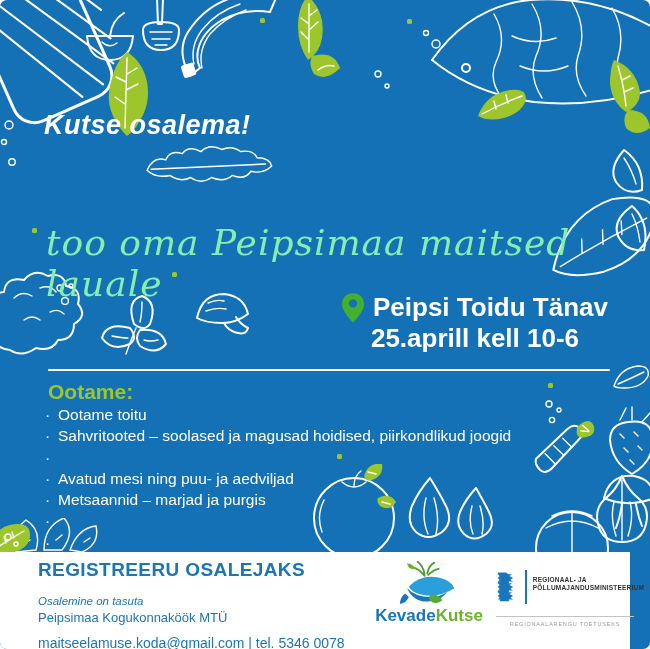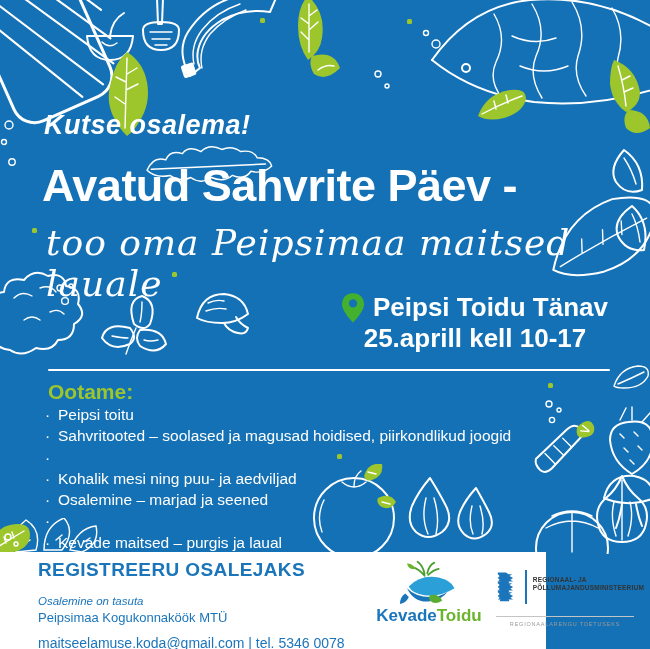--- a/index.html
+++ b/index.html
@@ -1,38 +1,38 @@
 <!DOCTYPE html>
 <html><head>
 <meta charset="utf-8">
 <style>
   html,body{margin:0;padding:0;background:#fff;}
   .poster{position:relative;width:650px;height:649px;background:#1471b5;overflow:hidden;
-          font-family:"Liberation Sans",sans-serif;}
+          font-family:"Liberation Sans",sans-serif;border-radius:7px;}
   
   .deco{position:absolute;z-index:1;}
   .ln{stroke:#fff;fill:none;stroke-width:2px;stroke-linecap:round;stroke-linejoin:round;}
   .ln-thin{stroke:#fff;fill:none;stroke-width:1.4px;stroke-linecap:round;}
   .gfill{fill:#9dc62c;stroke:none;}
   .gdot{position:absolute;z-index:1;width:5px;height:5px;background:#9dc62c;border-radius:1.5px;}
   
   .txt{position:absolute;z-index:2;color:#fff;}
   .invite{left:44px;top:110px;font-size:27px;font-style:italic;font-weight:700;letter-spacing:.5px;}
   .title{left:42px;top:160px;font-size:45px;font-weight:700;letter-spacing:-.5px;margin:0;}
-  .tagline{left:46px;top:222px;font-size:36px;font-style:italic;color:#ffffff;
+  .tagline{left:46px;top:222px;font-size:36px;font-style:italic;color:#86efac;
            font-family:"DejaVu Serif",serif;letter-spacing:1px;}
   .event{right:10px;top:292px;width:330px;text-align:center;font-weight:700;font-size:26px;line-height:31px;}
   .event .row1{display:flex;align-items:center;justify-content:center;gap:9px;}
   .divider{position:absolute;z-index:2;left:48px;top:369px;width:562px;height:2px;background:#fff;border-radius:1px;}
   .expect-h{left:48px;top:380px;font-size:21px;font-weight:700;color:#9dc62c;text-align:center;}
   .expect-list{left:44px;top:404px;list-style:none;margin:0;padding:0;font-size:15.5px;line-height:21.3px;}
   .expect-list li{display:flex;gap:7px;}
   .blt{width:7px;text-align:center;}
   
-  .footer{position:absolute;z-index:3;left:0;top:552px;width:546px;height:97px;background:#fff;color:#1b75bb;}
+  .footer{position:absolute;z-index:3;left:0;top:552px;width:630px;height:97px;background:#fff;color:#1b75bb;}
   .reg{position:absolute;left:38px;top:7px;}
   .reg-h{font-size:19px;font-weight:700;letter-spacing:.4px;}
   .reg-note{font-size:11.5px;font-style:italic;margin-top:14px;}
   .reg-org{font-size:13px;margin-top:3px;}
   .reg-contact{font-size:14px;margin-top:10px;}
   .fb-row{display:flex;align-items:center;gap:6px;margin-top:5px;font-size:13px;}
   .fb-ic{display:inline-flex;align-items:center;justify-content:center;width:15px;height:15px;
          border-radius:50%;background:#1b75bb;color:#fff;font-size:11px;font-weight:700;line-height:1;}
   .plogo{position:absolute;left:374px;top:8px;width:110px;text-align:center;}
   .plogo-text{font-size:17px;font-weight:700;margin-top:-2px;}
@@ -220,63 +220,61 @@
   </svg>
 
   <span class="gdot" style="left:260px;top:18px;"></span>
   <span class="gdot" style="left:407px;top:19px;"></span>
   <span class="gdot" style="left:548px;top:383px;"></span>
   <span class="gdot" style="left:337px;top:454px;"></span>
   <span class="gdot" style="left:32px;top:228px;"></span>
   <span class="gdot" style="left:172px;top:272px;"></span>
 
   <div class="txt invite">Kutse osalema!</div>
-  <h1 class="txt title">Avatud Sahvrite Päev -</h1>
   <div class="txt tagline">too oma Peipsimaa maitsed lauale</div>
 
   <div class="txt event">
     <div class="row1">
       <svg width="22" height="30" viewBox="0 0 24 32">
         <path fill="#44b12e" d="M12 0 C5 0 0 5 0 12 c0 8 12 20 12 20 s12 -12 12 -20 C24 5 19 0 12 0z"></path>
         <circle cx="12" cy="11" r="4.5" fill="#1471b5"></circle>
       </svg>
       <span>Peipsi Toidu Tänav</span>
     </div>
-    <div>25.aprill kell 10-17</div>
+    <div>25.aprill kell 10-6</div>
   </div>
 
   <div class="divider"></div>
 
   <div class="txt expect-h">Ootame:</div>
   <ul class="txt expect-list">
     <li>
         <span class="blt">·</span>
-        <span>Peipsi toitu</span>
+        <span>Ootame toitu</span>
       </li>
     <li>
         <span class="blt">·</span>
         <span>Sahvritooted – soolased ja magusad hoidised, piirkondlikud joogid</span>
       </li>
     <li>
         <span class="blt">·</span>
       </li>
     <li>
         <span class="blt">·</span>
-        <span>Kohalik mesi ning puu- ja aedviljad</span>
-      </li>
-    <li>
-        <span class="blt">·</span>
-        <span>Osalemine – marjad ja seened</span>
-      </li>
-    <li>
-        <span class="blt">·</span>
-      </li>
-    <li>
-        <span class="blt">·</span>
-        <span>Kevade maitsed – purgis ja laual</span>
+        <span>Avatud mesi ning puu- ja aedviljad</span>
+      </li>
+    <li>
+        <span class="blt">·</span>
+        <span>Metsaannid – marjad ja purgis</span>
+      </li>
+    <li>
+        <span class="blt">·</span>
+      </li>
+    <li>
+        <span class="blt">·</span>
       </li>
   </ul>
 
   <div class="footer">
     <div class="reg">
       <div class="reg-h">REGISTREERU OSALEJAKS</div>
       <div class="reg-note">Osalemine on tasuta</div>
       <div class="reg-org">Peipsimaa Kogukonnaköök MTÜ</div>
       <div class="reg-contact">maitseelamuse.koda@gmail.com | tel. 5346 0078</div>
       <div class="fb-row">
@@ -287,21 +285,21 @@
 
     <div class="plogo">
       <svg width="66" height="44" viewBox="0 0 70 50">
         <path stroke="#4a9e2f" fill="none" stroke-width="2" stroke-linecap="round" d="M30 18 q-6 -8 -14 -10 M30 16 q-2 -10 -8 -14 M33 15 q2 -9 8 -12 M34 17 q6 -6 12 -7"></path>
         <path fill="#6ab42e" d="M20 10 q-4 -6 -10 -6 q2 8 10 6z"></path>
         <path fill="#2b9fd8" d="M12 30 q14 -14 34 -10 q14 3 18 12 q-16 10 -34 8 q-14 -2 -18 -10z"></path>
         <path fill="#1b75bb" d="M10 32 q10 10 26 10 q12 0 20 -6 q-6 9 -20 11 q-18 2 -26 -15z"></path>
         <path fill="#5aab31" d="M36 40 q10 -2 14 6 q-8 6 -14 0 q-2 -4 0 -6z"></path>
         <path fill="#1b75bb" d="M8 38 q-6 4 -6 12 q8 -2 10 -8z"></path>
       </svg>
-      <div class="plogo-text"><span class="t1">Kevade</span><span class="t2">Toidu</span></div>
+      <div class="plogo-text"><span class="t1">Kevade</span><span class="t2">Kutse</span></div>
     </div>
 
     <div class="ministry">
       <div class="min-top">
         <svg width="24" height="32" viewBox="0 0 24 32">
           <g fill="#1b75bb">
             <path d="M2 1h9l3 2h4l-3 2 4 2-3 2 3 2h-5l1 2H4l1-2H2l2-2-2-2 2-2-2-2z"></path>
             <path transform="translate(0,10)" d="M2 1h9l3 2h4l-3 2 4 2-3 2 3 2h-5l1 2H4l1-2H2l2-2-2-2 2-2-2-2z"></path>
             <path transform="translate(0,20)" d="M2 1h9l3 2h4l-3 2 4 2-3 2 3 2h-5l1 2H4l1-2H2l2-2-2-2 2-2-2-2z"></path>
           </g>

